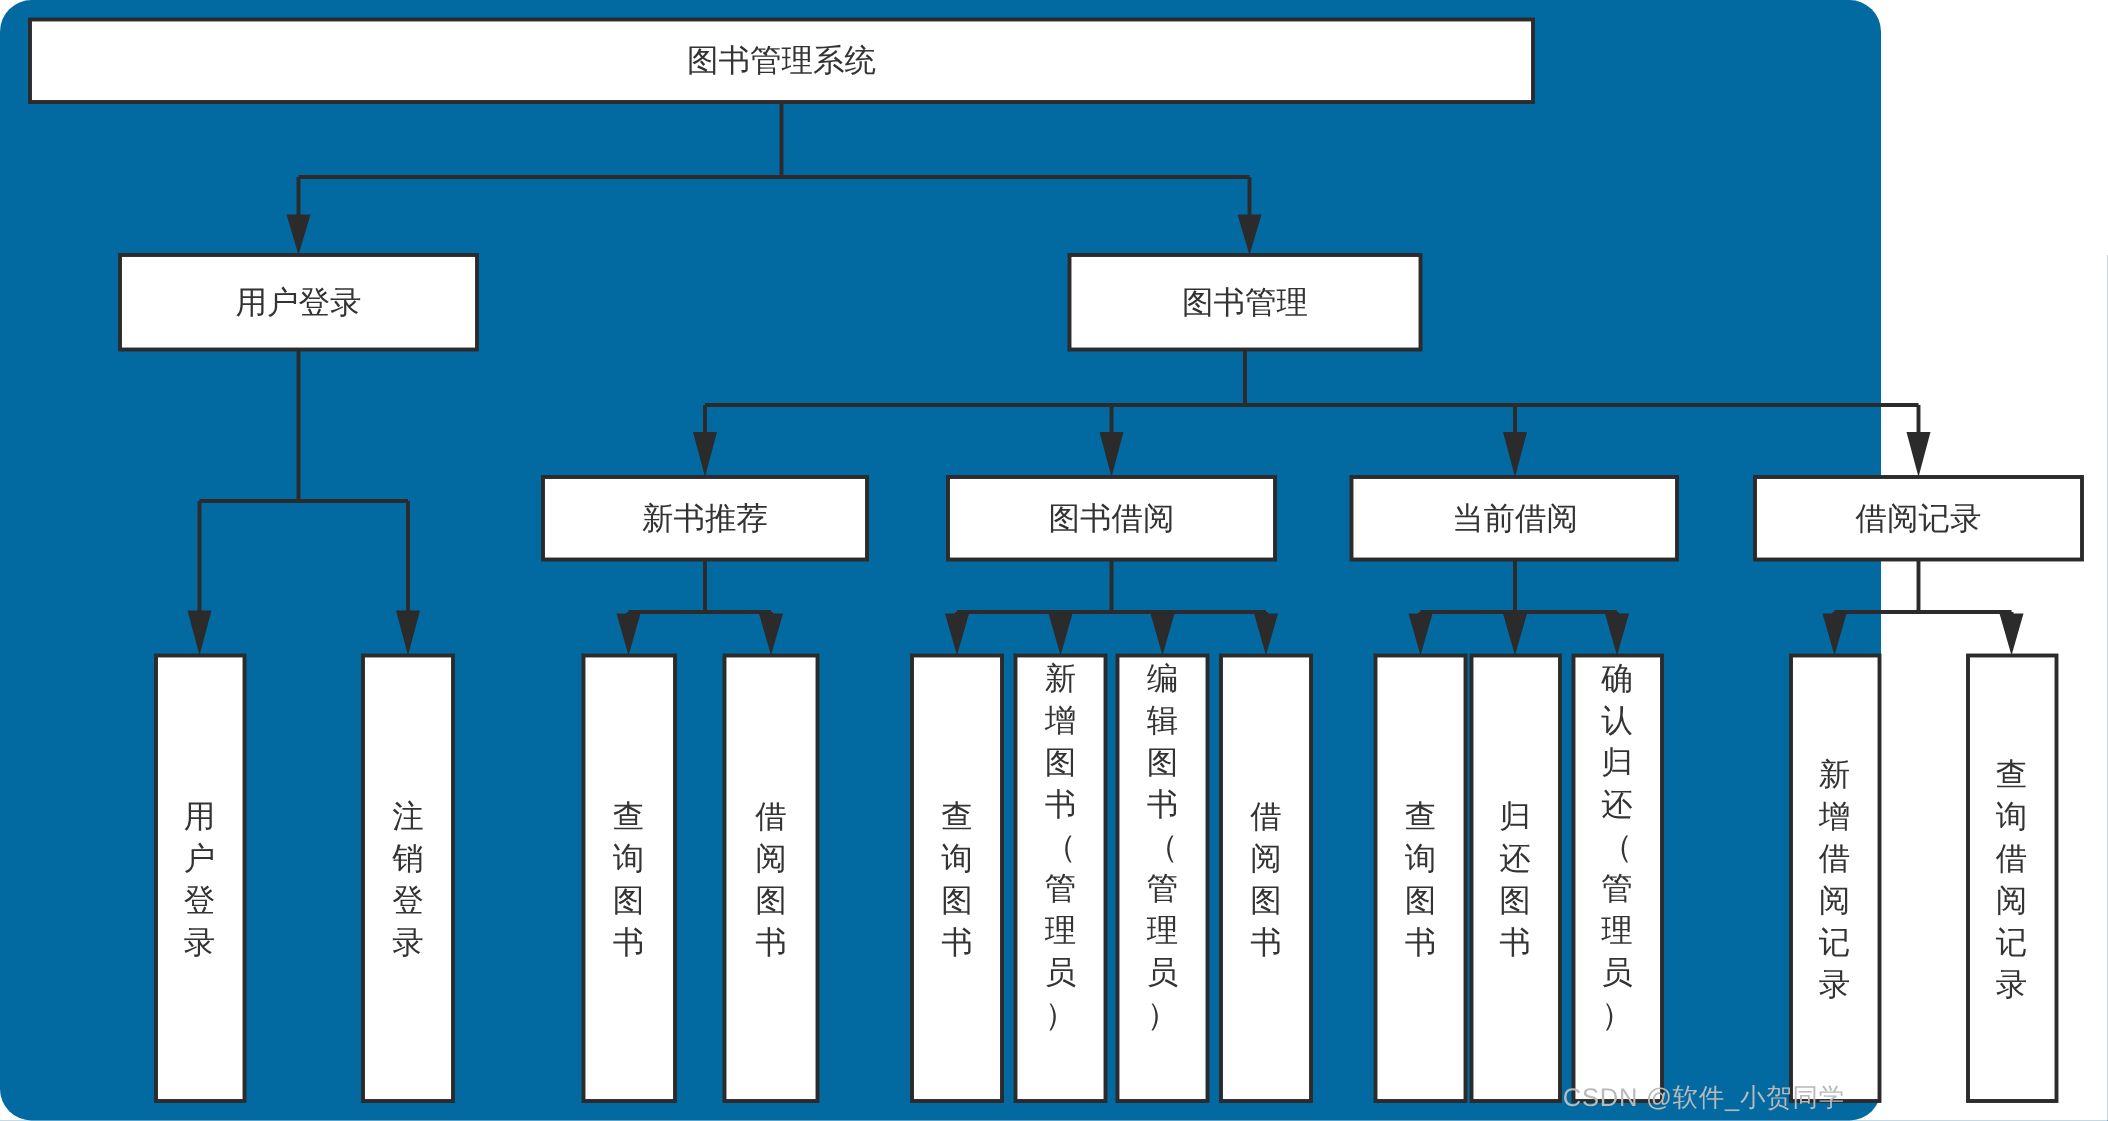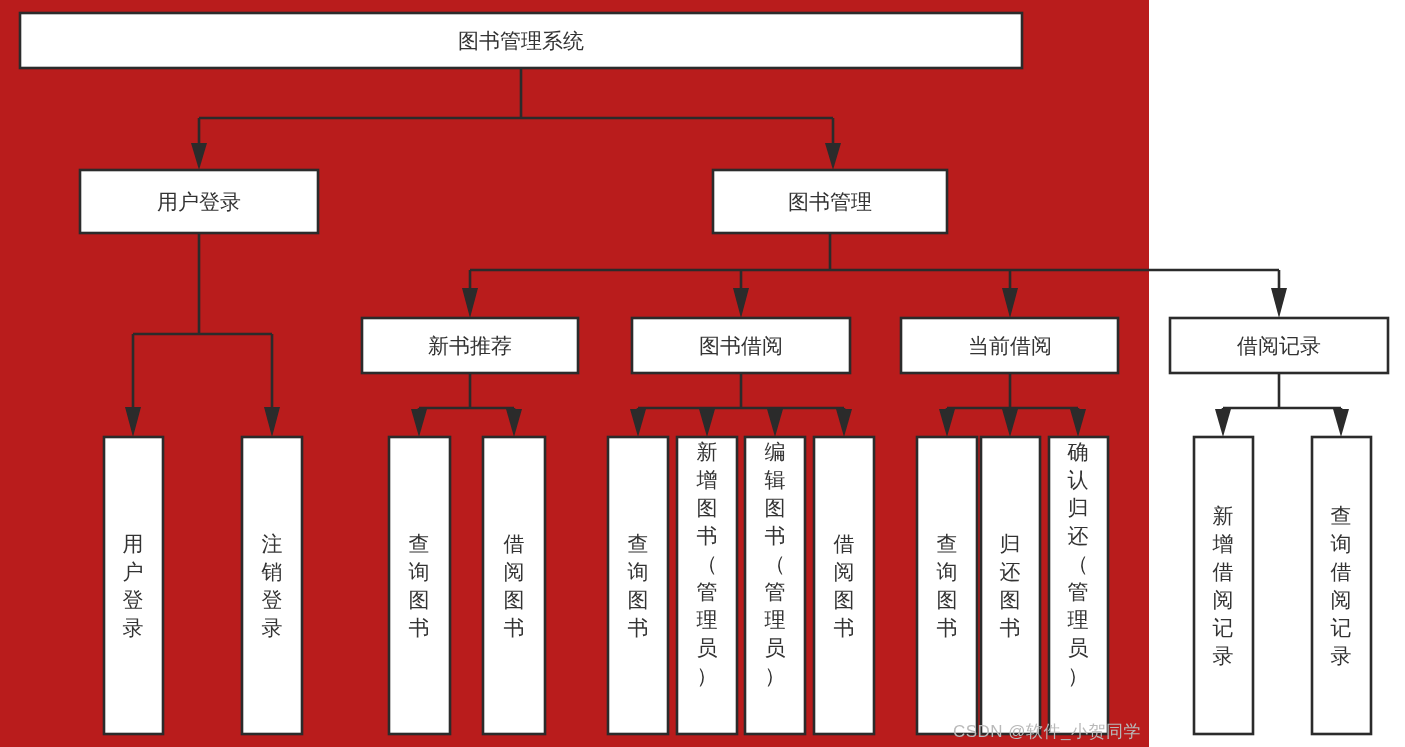--- a/index.html
+++ b/index.html
@@ -9,23 +9,24 @@
   }
   body {
     width: 1405px;
     height: 747px;
     font-family: "Liberation Sans", "DejaVu Sans", sans-serif;
     overflow: hidden;
     position: relative;
   }
   #diagram-root {
     position: relative;
-    width: 1149px;
+    width: 1254px;
     height: 747px;
-    background: #b91c1c;
+    background: #0369a1;
+    border-radius: 21px;
   }
   svg.diagram-canvas {
     position: absolute;
     top: 0;
     left: 0;
     width: 1405px;
     height: 747px;
     display: block;
   }
   .node-box {
@@ -51,21 +52,21 @@
     dominant-baseline: middle;
   }
   .node-label-v {
     font-family: "Liberation Sans", "DejaVu Sans", sans-serif;
     font-size: 21px;
     fill: #333333;
     text-anchor: middle;
   }
   .watermark-text {
     position: absolute;
-    right: 8px;
+    right: 24px;
     bottom: 4px;
     font-family: "Liberation Sans", "DejaVu Sans", sans-serif;
     font-size: 17px;
     color: #b9b9b9;
     white-space: nowrap;
     letter-spacing: 0.5px;
   }
 </style>
 </head>
 <body>

